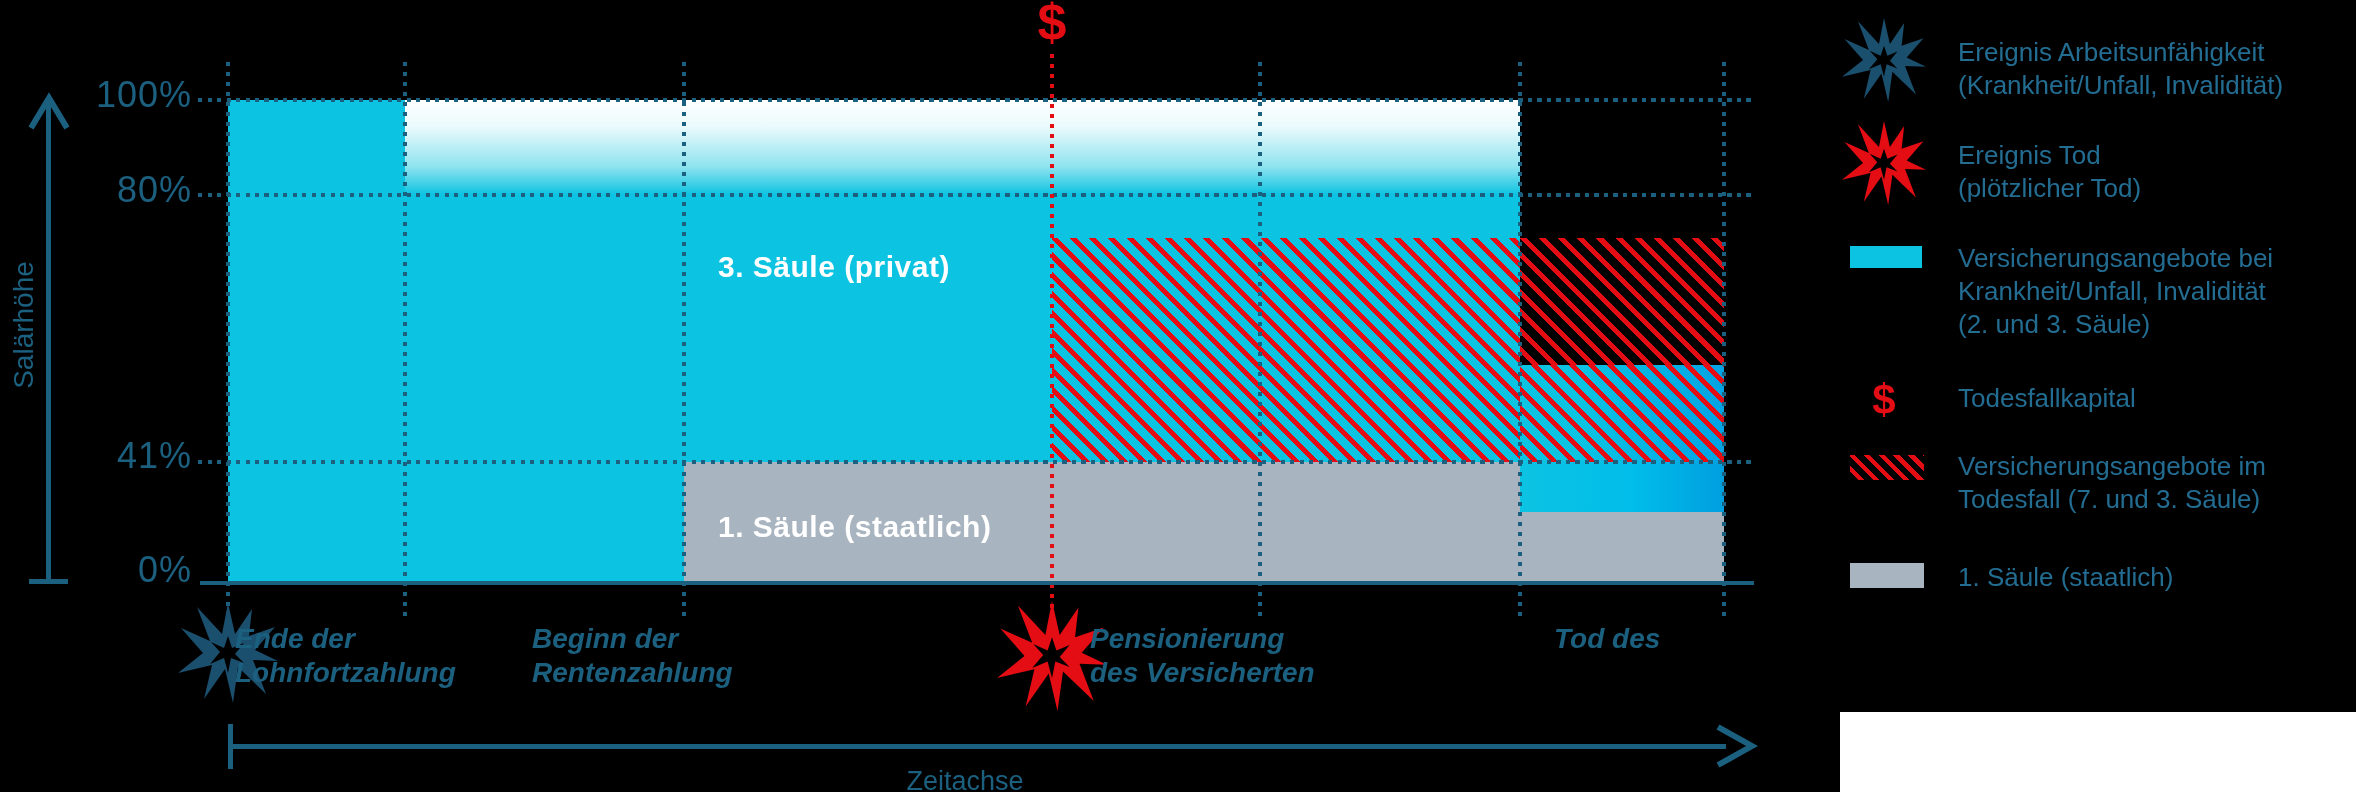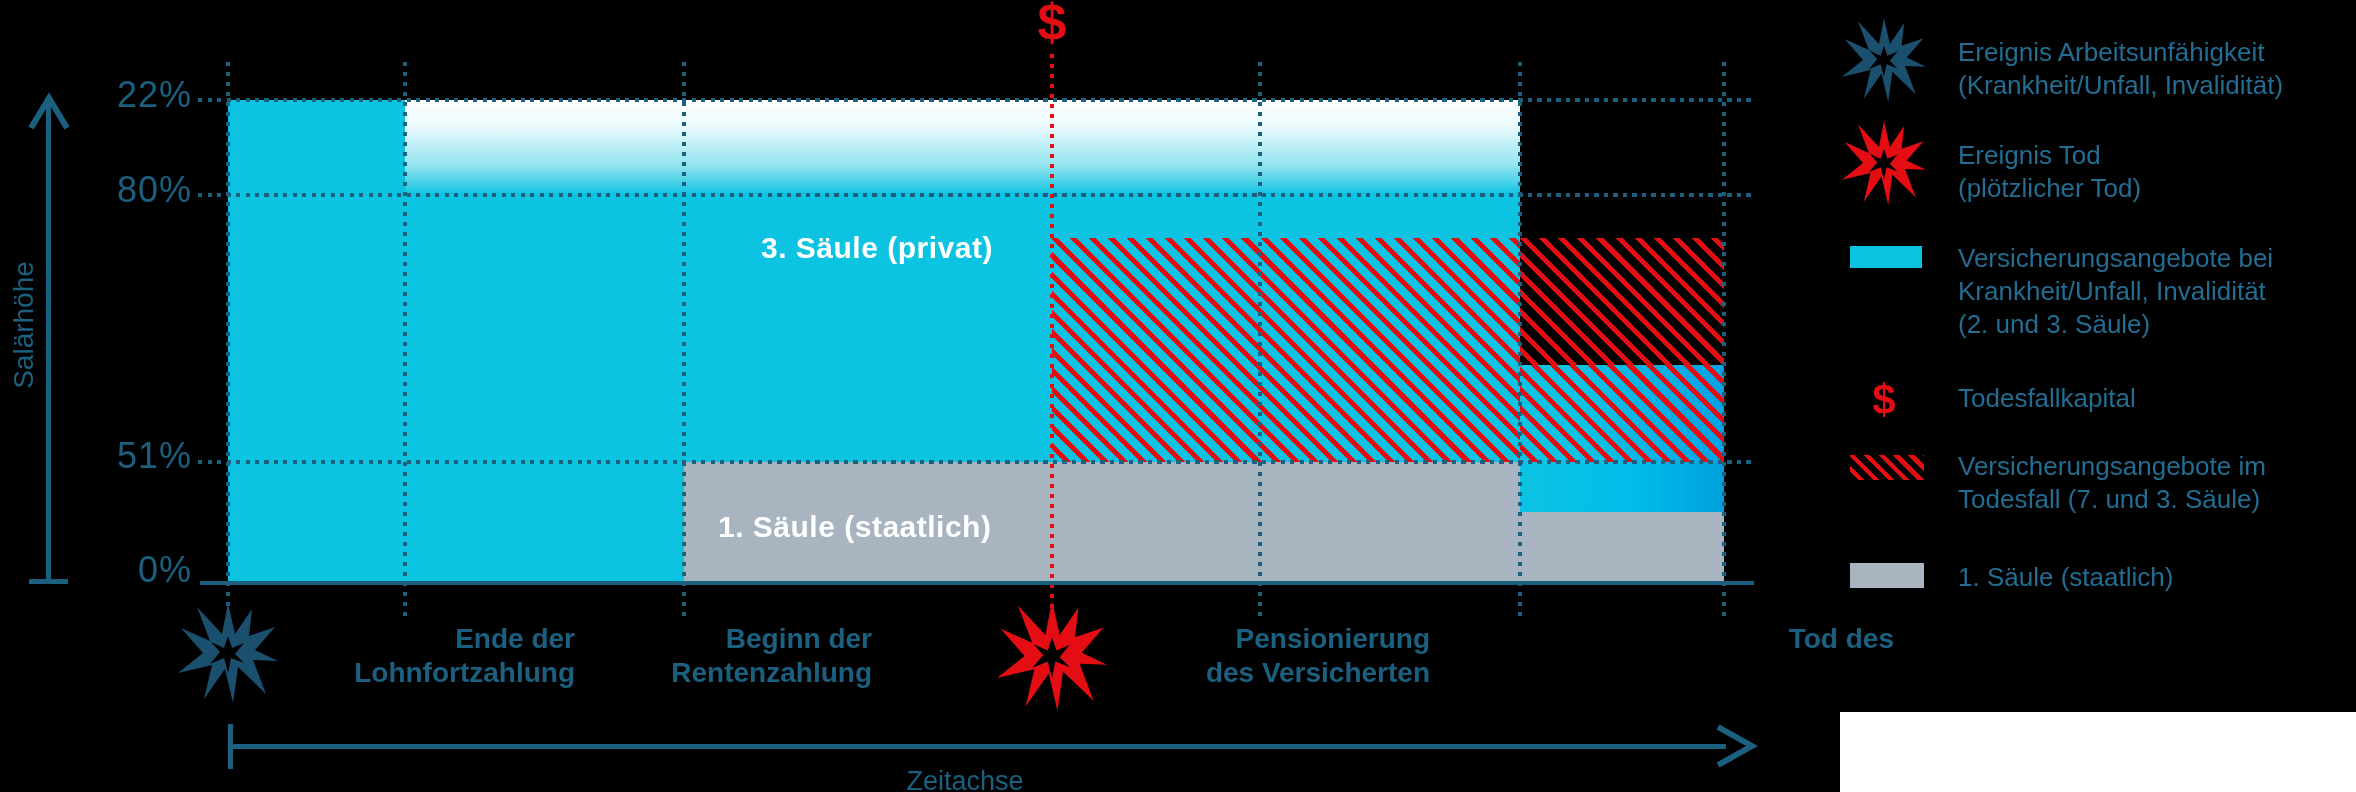--- a/index.html
+++ b/index.html
@@ -18,22 +18,22 @@
   .hatch-on-cyangrad{background:repeating-linear-gradient(45deg,rgba(0,0,0,0) 0 8.5px,var(--red) 8.5px 13.5px),linear-gradient(90deg,#0cc3e2 30%,#00a3e4 100%);}
   .hatch-dark{background:repeating-linear-gradient(45deg,rgba(0,0,0,0) 0 8.5px,var(--red) 8.5px 13.5px);}
   .strip-grad{background:linear-gradient(90deg,#0cc3e2 0%,#00bdea 55%,#009fdf 100%);}
   .hline{position:absolute;height:4px;background:repeating-linear-gradient(90deg,var(--db) 0 4px,rgba(0,0,0,0) 4px 9.5px);z-index:6;}
   .vline{position:absolute;width:4px;background:repeating-linear-gradient(180deg,var(--db) 0 4px,rgba(0,0,0,0) 4px 10px);z-index:6;}
   .vline.red{background:repeating-linear-gradient(180deg,var(--red) 0 4px,rgba(0,0,0,0) 4px 10px);}
   .axis{position:absolute;background:var(--db);z-index:7;}
   .tick{position:absolute;left:60px;width:132px;text-align:right;font-size:36px;font-weight:300;
         color:var(--db);letter-spacing:1px;z-index:8;}
   .pillar{position:absolute;color:#fff;font-weight:bold;font-size:30px;z-index:9;letter-spacing:.5px;}
-  .evt{position:absolute;width:340px;text-align:right;font-weight:bold;font-size:28px;line-height:34px;
-       color:var(--db);z-index:9;}
+  .evt{position:absolute;width:340px;text-align:left;font-weight:bold;font-size:28px;line-height:34px;
+       color:var(--db);z-index:9;font-style:italic;}
   .legtext{position:absolute;left:1958px;font-size:26px;line-height:33px;color:var(--lb);z-index:9;}
   .dollar{position:absolute;color:var(--red);font-weight:bold;z-index:9;text-align:center;}
   .axlabel{position:absolute;color:var(--db);font-size:27px;z-index:9;}
   svg{display:block;}
 </style>
 </head>
 <body>
 
 <div id="stage">
 
@@ -65,26 +65,26 @@
   <div class="vline" style="left:1518px;top:62px;height:556px;"></div>
   <div class="vline" style="left:1722px;top:62px;height:556px;"></div>
 
   <div class="axis" style="left:46px;top:104px;width:5px;height:479px;"></div>
   <svg class="abs" style="left:26px;top:92px;" width="46" height="40" viewBox="0 0 46 40">
     <path d="M5,36 L23,6 L41,36" fill="none" stroke="#1c6080" stroke-width="6"></path>
   </svg>
   <div class="axis" style="left:29px;top:579px;width:39px;height:5px;"></div>
   <div class="axlabel" style="left:-82px;top:310px;width:210px;height:30px;text-align:center;transform:rotate(-90deg);font-size:28px;">Salärhöhe</div>
 
-  <div class="tick" style="top:74px;">22%</div>
+  <div class="tick" style="top:74px;">100%</div>
   <div class="tick" style="top:169px;">80%</div>
-  <div class="tick" style="top:435px;">51%</div>
+  <div class="tick" style="top:435px;">41%</div>
   <div class="tick" style="top:549px;">0%</div>
 
-  <div class="pillar" style="left:718px;top:231px;margin-left:43px;">3. Säule (privat)</div>
+  <div class="pillar" style="left:718px;top:250px;">3. Säule (privat)</div>
   <div class="pillar" style="left:718px;top:510px;">1. Säule (staatlich)</div>
 
   <div class="dollar" style="left:1022px;top:-8px;width:60px;font-size:52px;">$</div>
 
   <svg class="abs" style="left:178px;top:603px;z-index:8;" width="100" height="100" viewBox="0 0 100 100">
     <polygon points="50,0 57,31 74,6 71,33 97,24 77,47 100,58 75,57 88,91 60,64 55,100 47,66 26,96 34,62 0,70 25,50 3,25 32,38 19,4 44,31" fill="#1b4f6e"></polygon>
     <polygon points="50,33 54,45 66,40 57,51 66,60 53,55 50,70 46,55 32,61 42,49 33,39 46,45" fill="#000000"></polygon>
   </svg>
   <svg class="abs" style="left:997px;top:601px;z-index:8;" width="110" height="110" viewBox="0 0 100 100">
     <polygon points="50,0 57,31 74,6 71,33 97,24 77,47 100,58 75,57 88,91 60,64 55,100 47,66 26,96 34,62 0,70 25,50 3,25 32,38 19,4 44,31" fill="#e30d13"></polygon>

